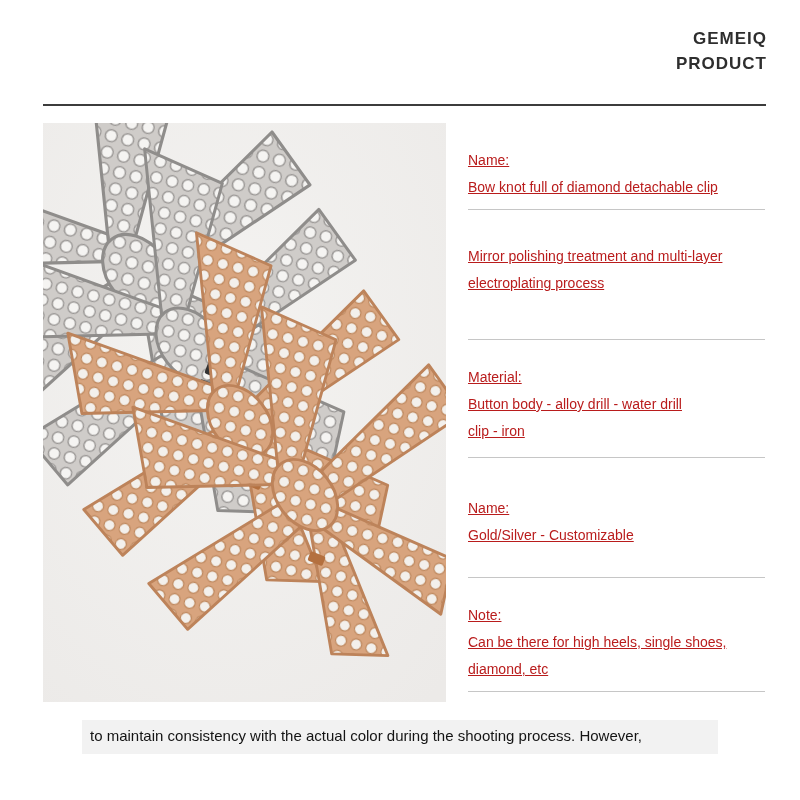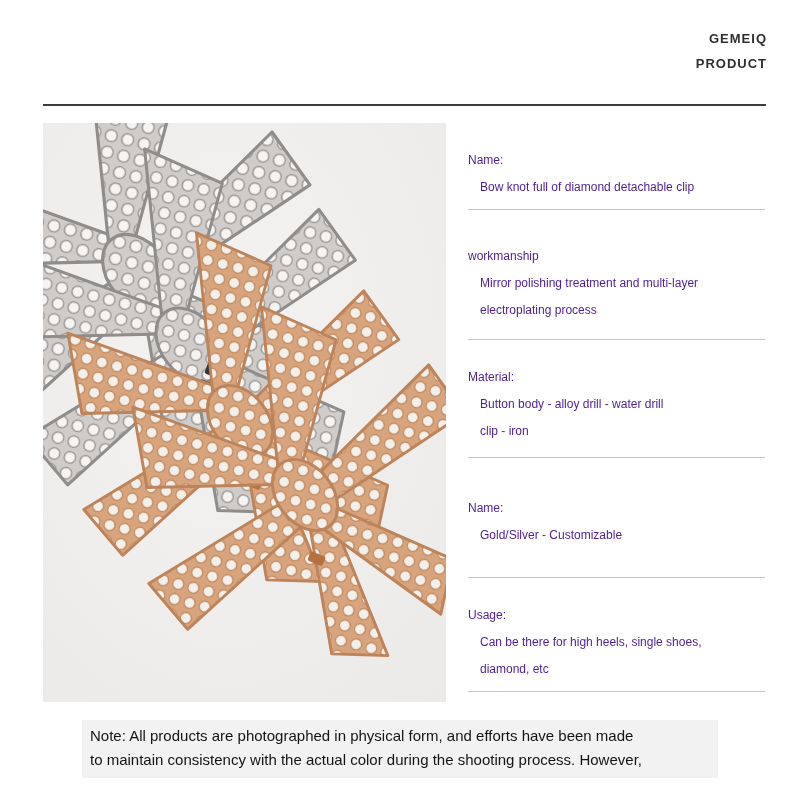--- a/index.html
+++ b/index.html
@@ -3,34 +3,34 @@
 <meta charset="utf-8">
 <style>
   html,body { margin:0; padding:0; background:#ffffff; }
   .page {
     position:relative; width:800px; height:800px; background:#ffffff;
     font-family:"Liberation Sans", sans-serif; color:#1b1b1b; overflow:hidden;
   }
   
   .brand {
     position:absolute; top:26px; right:33px; text-align:right;
-    font-size:13px; font-weight:bold; letter-spacing:1px; line-height:25px; color:#2e2e2e;
+    font-size:17px; font-weight:bold; letter-spacing:1px; line-height:25px; color:#2e2e2e;
   }
   .top-rule {
     position:absolute; left:43px; top:104px; width:723px; height:2px; background:#3c3c3c;
   }
   
   .photo {
     position:absolute; left:43px; top:123px; width:403px; height:579px;
     background:#f0efed; overflow:hidden;
   }
   
-  .spec { position:absolute; left:468px; width:330px; font-size:12px; color:#4c1d95; }
+  .spec { position:absolute; left:468px; width:330px; font-size:14px; color:#b91c1c;text-decoration:underline; }
   .spec .label { line-height:27px; white-space:nowrap; }
-  .spec .line  { line-height:27px; white-space:nowrap;margin-left:12px; }
+  .spec .line  { line-height:27px; white-space:nowrap; }
   .sec0 { top:147px; } .sec1 { top:243px; } .sec2 { top:364px; }
   .sec3 { top:495px; } .sec4 { top:602px; }
   .hdiv { position:absolute; left:468px; width:297px; height:1px; background:#c6c6c6; }
   .d0 { top:209px; } .d1 { top:339px; } .d2 { top:457px; } .d3 { top:577px; } .d4 { top:691px; }
   
   .note {
     position:absolute; left:82px; top:720px; width:620px; background:#f2f2f2;
     padding:4px 8px 6px 8px; font-size:15px; color:#141414;
   }
   .note .nline { line-height:24px; white-space:nowrap; }
@@ -124,44 +124,42 @@
     </svg>
   </div>
 
   <div class="spec sec0">
     <div class="label">Name:</div>
     <div class="line">Bow knot full of diamond detachable clip</div>
   </div>
   <div class="hdiv d0"></div>
 
   <div class="spec sec1">
-    <div class="label">workmanship</div>
     <div class="line">Mirror polishing treatment and multi-layer</div>
     <div class="line">electroplating process</div>
   </div>
   <div class="hdiv d1"></div>
 
   <div class="spec sec2">
     <div class="label">Material:</div>
     <div class="line">Button body - alloy drill - water drill</div>
     <div class="line">clip - iron</div>
   </div>
   <div class="hdiv d2"></div>
 
   <div class="spec sec3">
     <div class="label">Name:</div>
     <div class="line">Gold/Silver - Customizable</div>
   </div>
   <div class="hdiv d3"></div>
 
   <div class="spec sec4">
-    <div class="label">Usage:</div>
+    <div class="label">Note:</div>
     <div class="line">Can be there for high heels, single shoes,</div>
     <div class="line">diamond, etc</div>
   </div>
   <div class="hdiv d4"></div>
 
   <div class="note">
-    <div class="nline">Note: All products are photographed in physical form, and efforts have been made</div>
     <div class="nline">to maintain consistency with the actual color during the shooting process. However,</div>
   </div>
 
 </div>
 
 </body></html>

